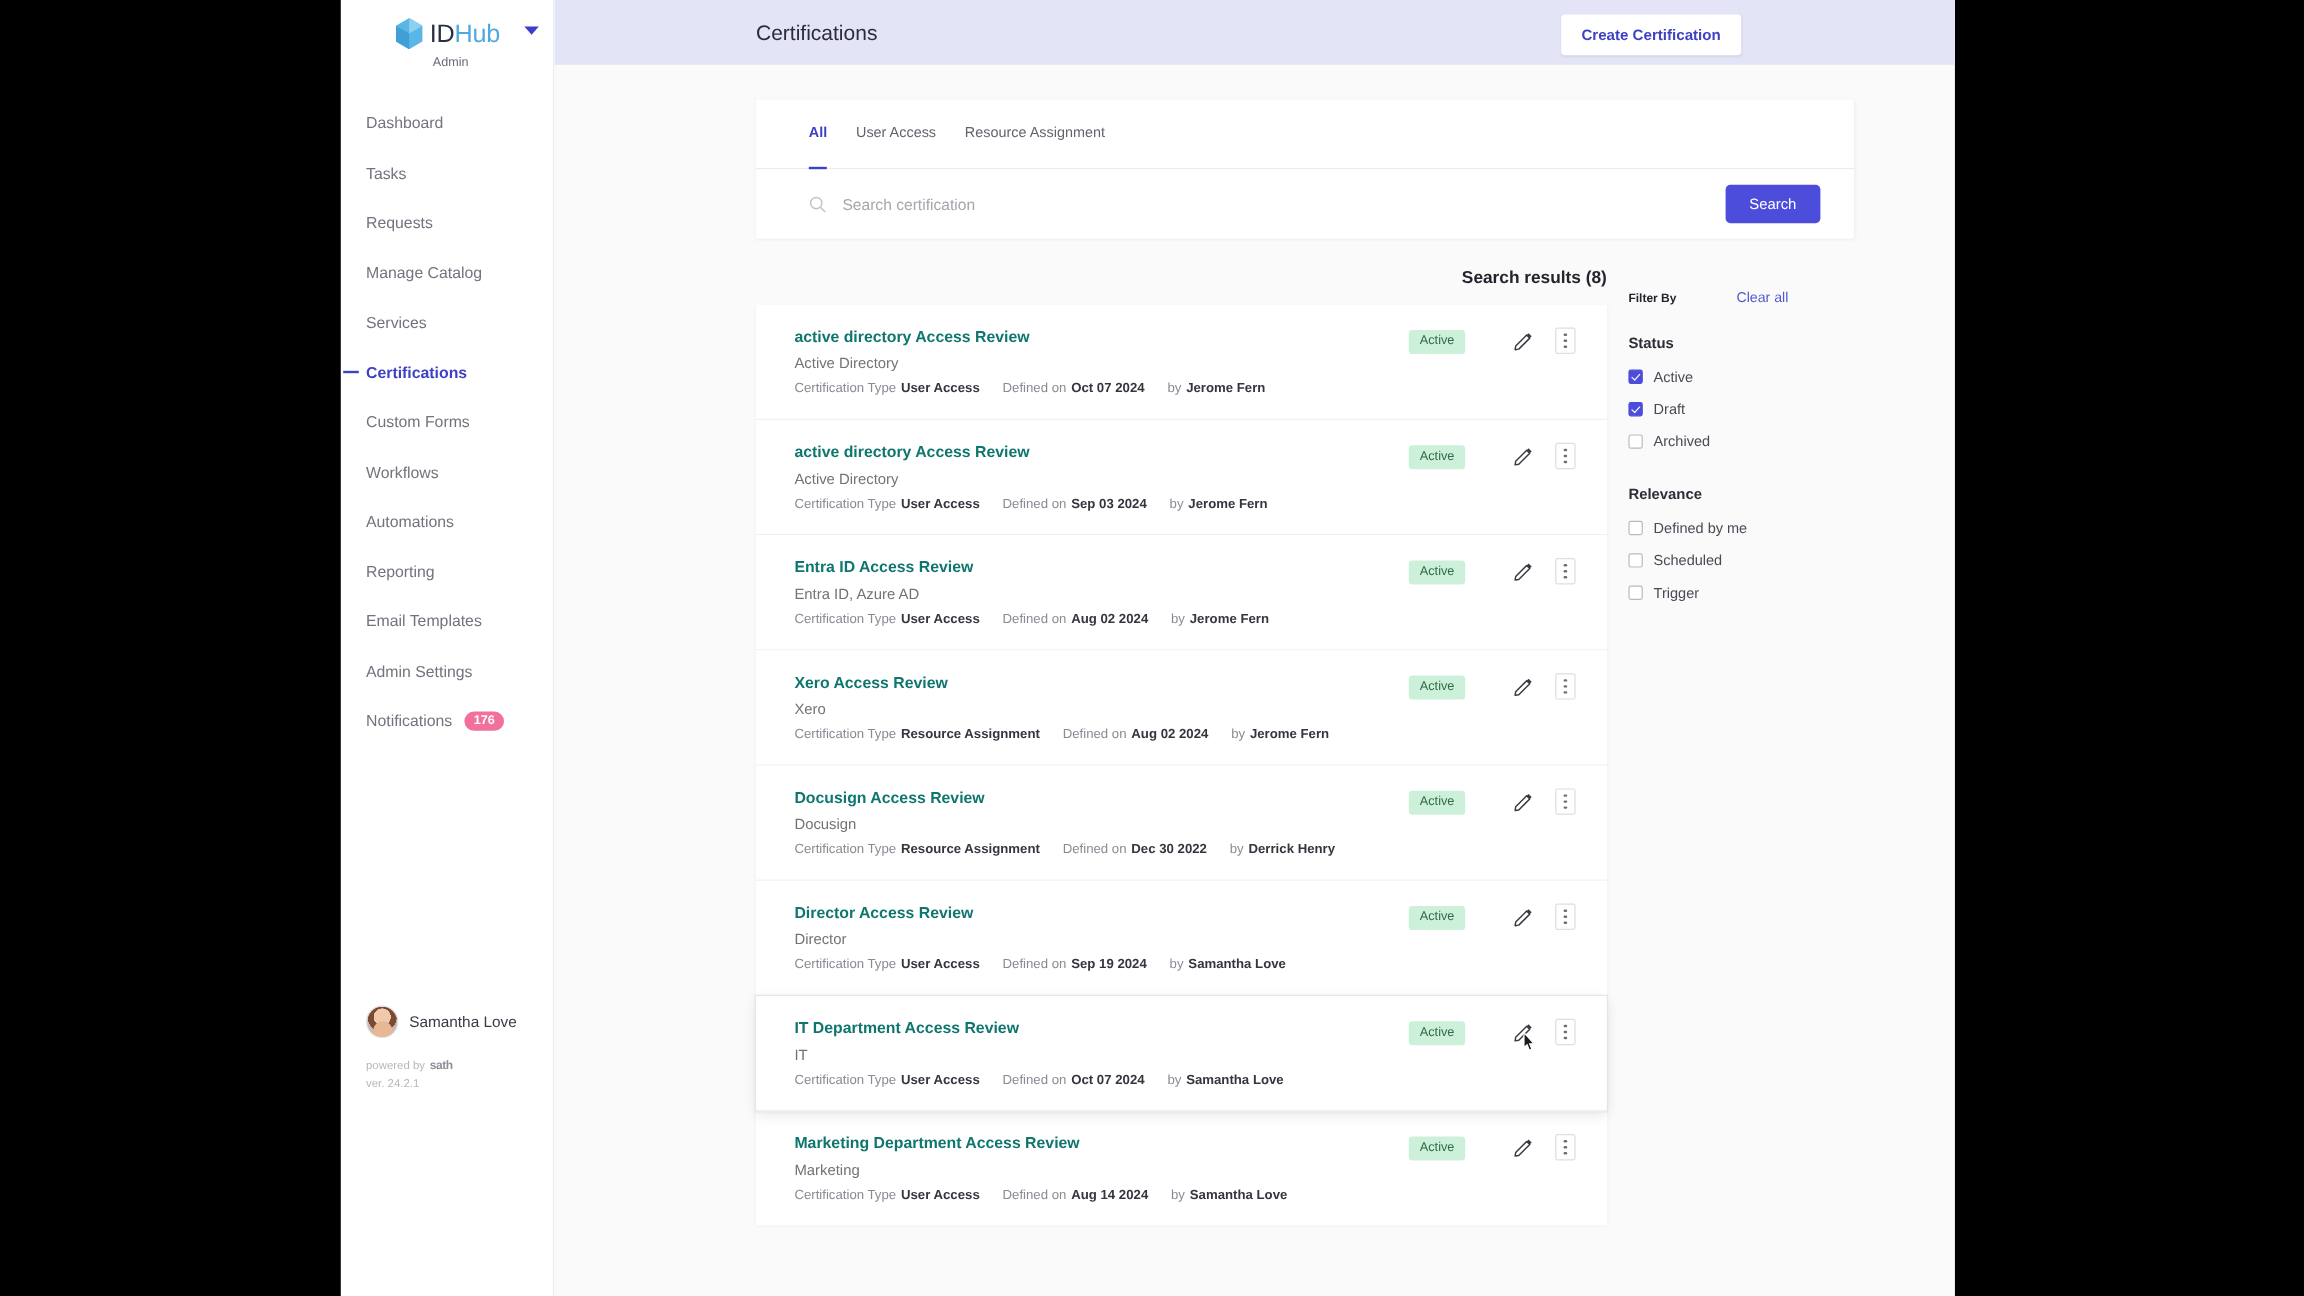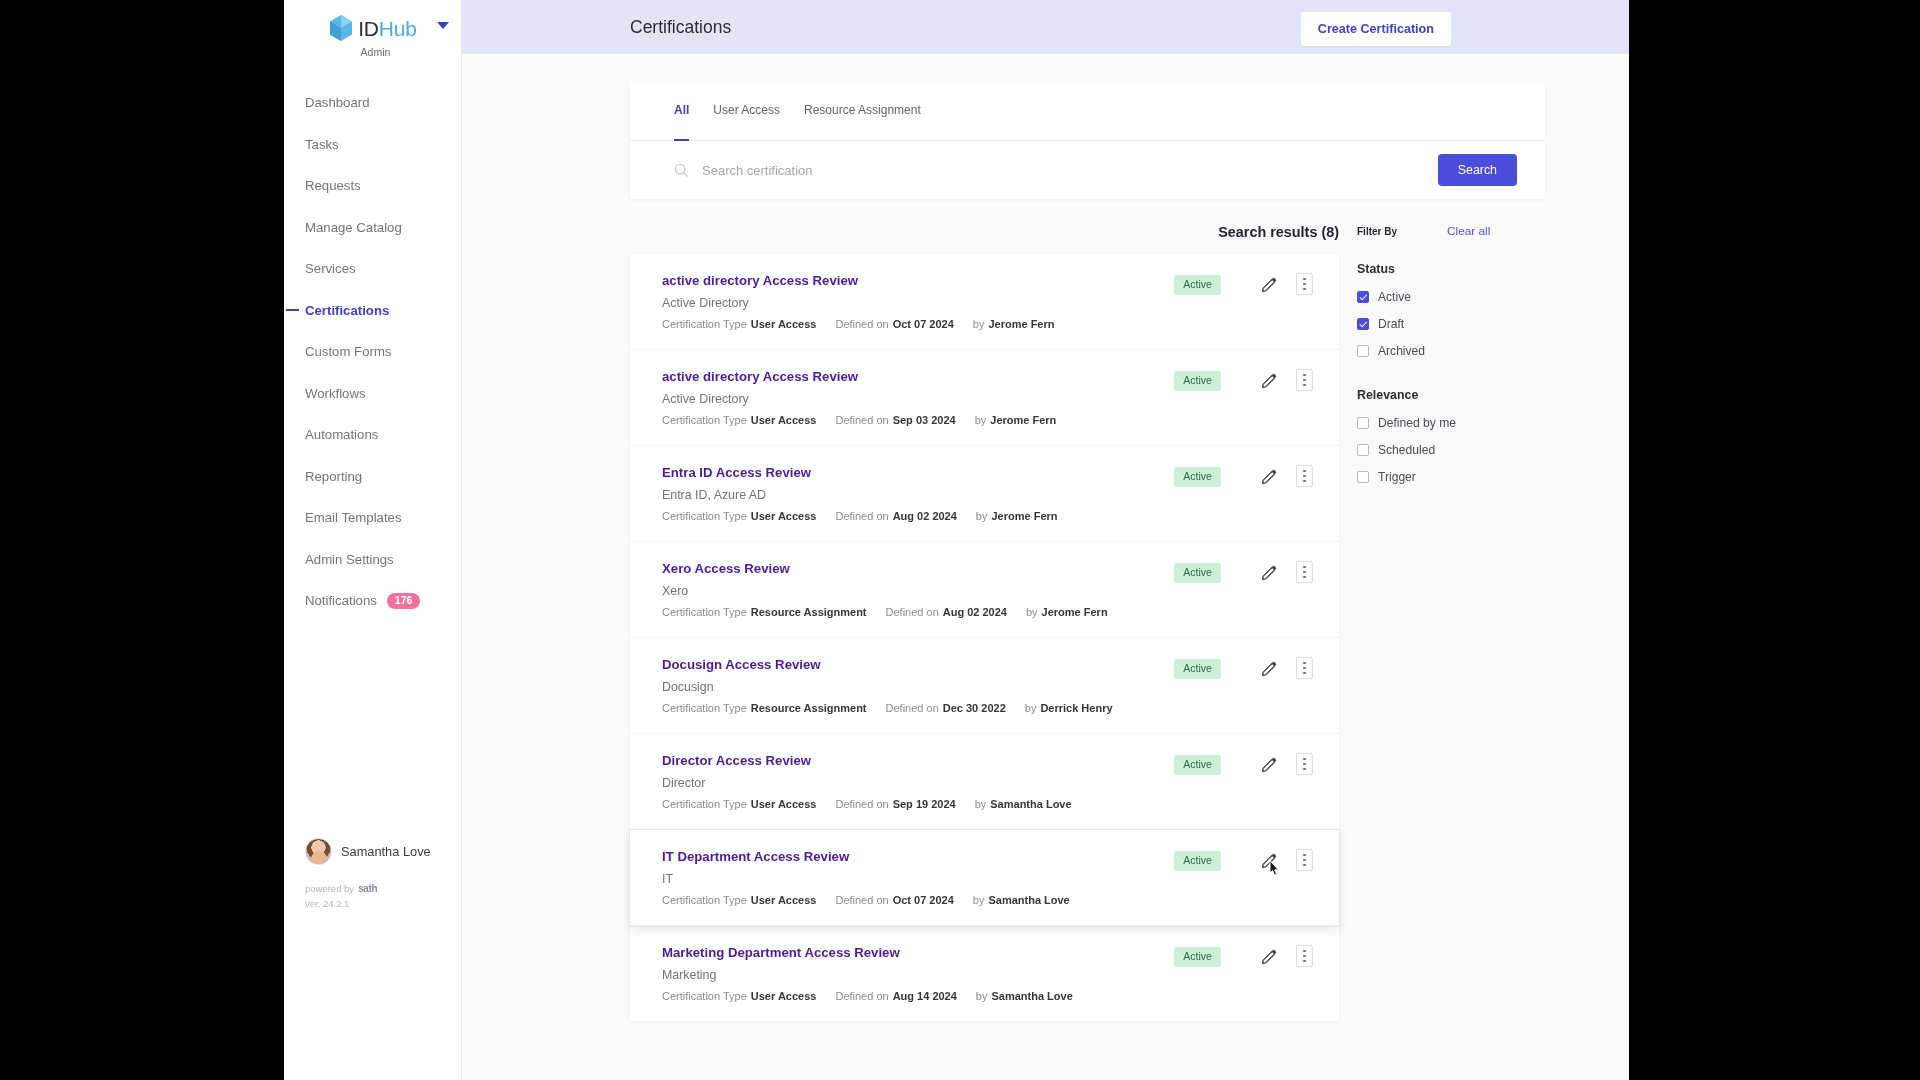--- a/index.html
+++ b/index.html
@@ -269,21 +269,21 @@
   }
   .row:last-child { border-bottom: none; }
   .row.hovered {
     box-shadow: 0 0 0 1px #e6e6ea, 0 3px 10px rgba(0,0,0,.10);
     z-index: 2;
   }
   .row-main { flex: 1; min-width: 0; }
   .row-title {
     font-size: 13.2px;
     font-weight: 700;
-    color: #4c1d95;
+    color: #0f766e;
     margin-bottom: 8px;
   }
   .row-link {
     font-size: 12.4px;
     color: #737373;
     margin-bottom: 8px;
     cursor: pointer;
   }
   .row-meta {
     font-size: 11px;
@@ -339,21 +339,21 @@
     padding-left: 18px;
     padding-top: 25px;
   }
   .filter-head {
     display: flex;
     align-items: baseline;
     gap: 50px;
     margin-bottom: 24px;
   }
   .filter-title { font-size: 10px; font-weight: 700; color: #24242e; }
-  .clear-all { font-size: 11.8px; color: #5456cf; cursor: pointer; }
+  .clear-all { font-size: 11.8px; color: #5456cf; cursor: pointer; margin-top: 17px; }
   .filter-group-title {
     font-size: 12.4px; font-weight: 700; color: #2d2d38;
     margin-bottom: 14px;
   }
   .check-row {
     display: flex; align-items: center; gap: 9px;
     margin-bottom: 13px; cursor: pointer;
   }
   .cb {
     width: 12px; height: 12px;

